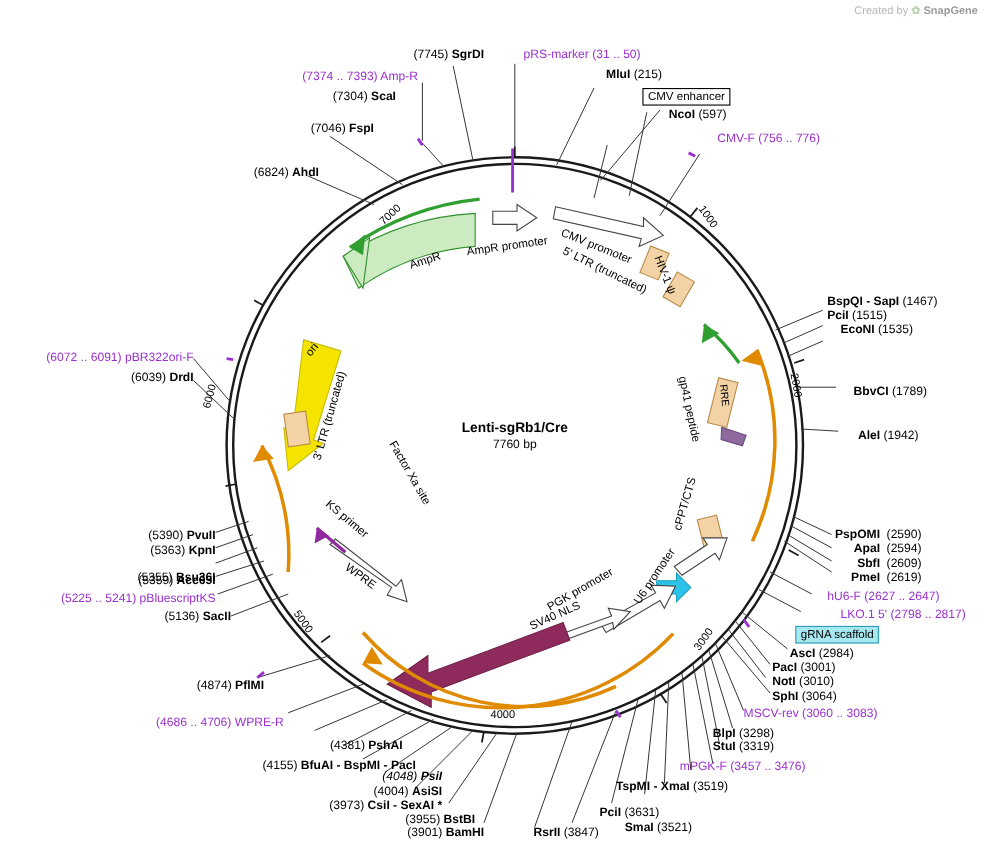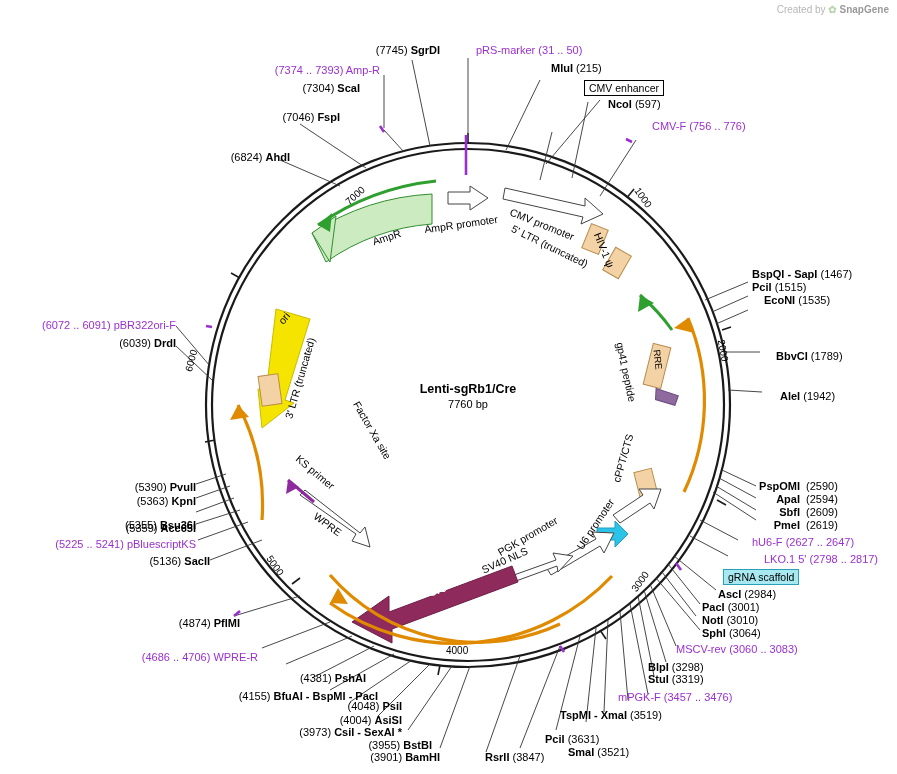--- a/index.html
+++ b/index.html
@@ -362,21 +362,21 @@
     <span class="bold">BstBI</span>
   </div>
   <div class="lbl right" style="left:222px;top:726px;width:180px;">
     <span class="pos">(3973)</span>
     <span class="bold">CsiI  - SexAI *</span>
   </div>
   <div class="lbl right" style="left:252px;top:714px;width:150px;">
     <span class="pos">(4004)</span>
     <span class="bold">AsiSI</span>
   </div>
-  <div class="lbl right" style="left:252px;top:700px;width:150px;">
+  <div class="lbl right" style="left:252px;top:700px;width:150px;font-style:italic;">
     <span class="pos">(4048)</span>
     <span class="bold">PsiI</span>
   </div>
   <div class="lbl right" style="left:128px;top:690px;width:250px;">
     <span class="pos">(4155)</span>
     <span class="bold">BfuAI  - BspMI  - PacI</span>
   </div>
   <div class="lbl right" style="left:186px;top:672px;width:180px;">
     <span class="pos">(4381)</span>
     <span class="bold">PshAI</span>

